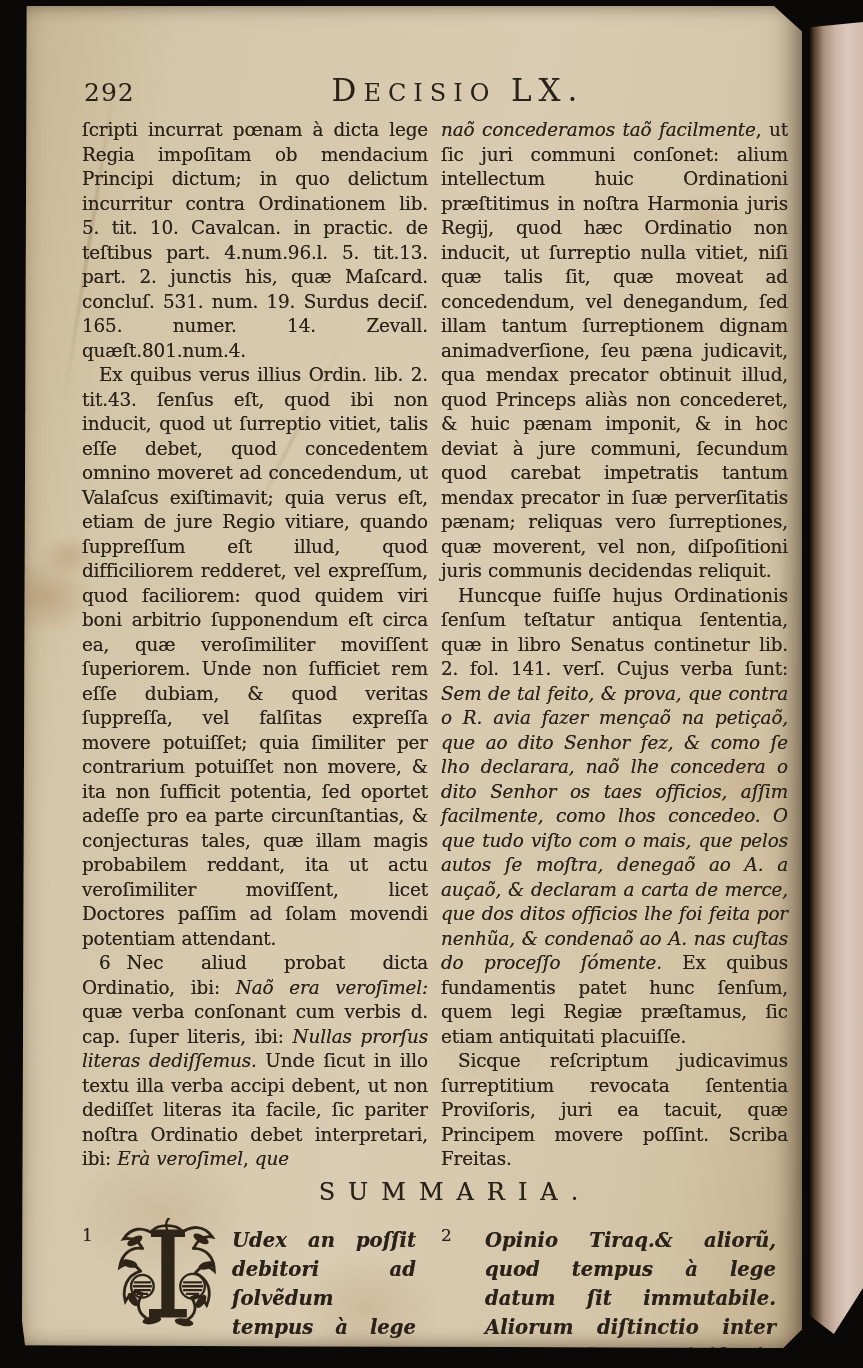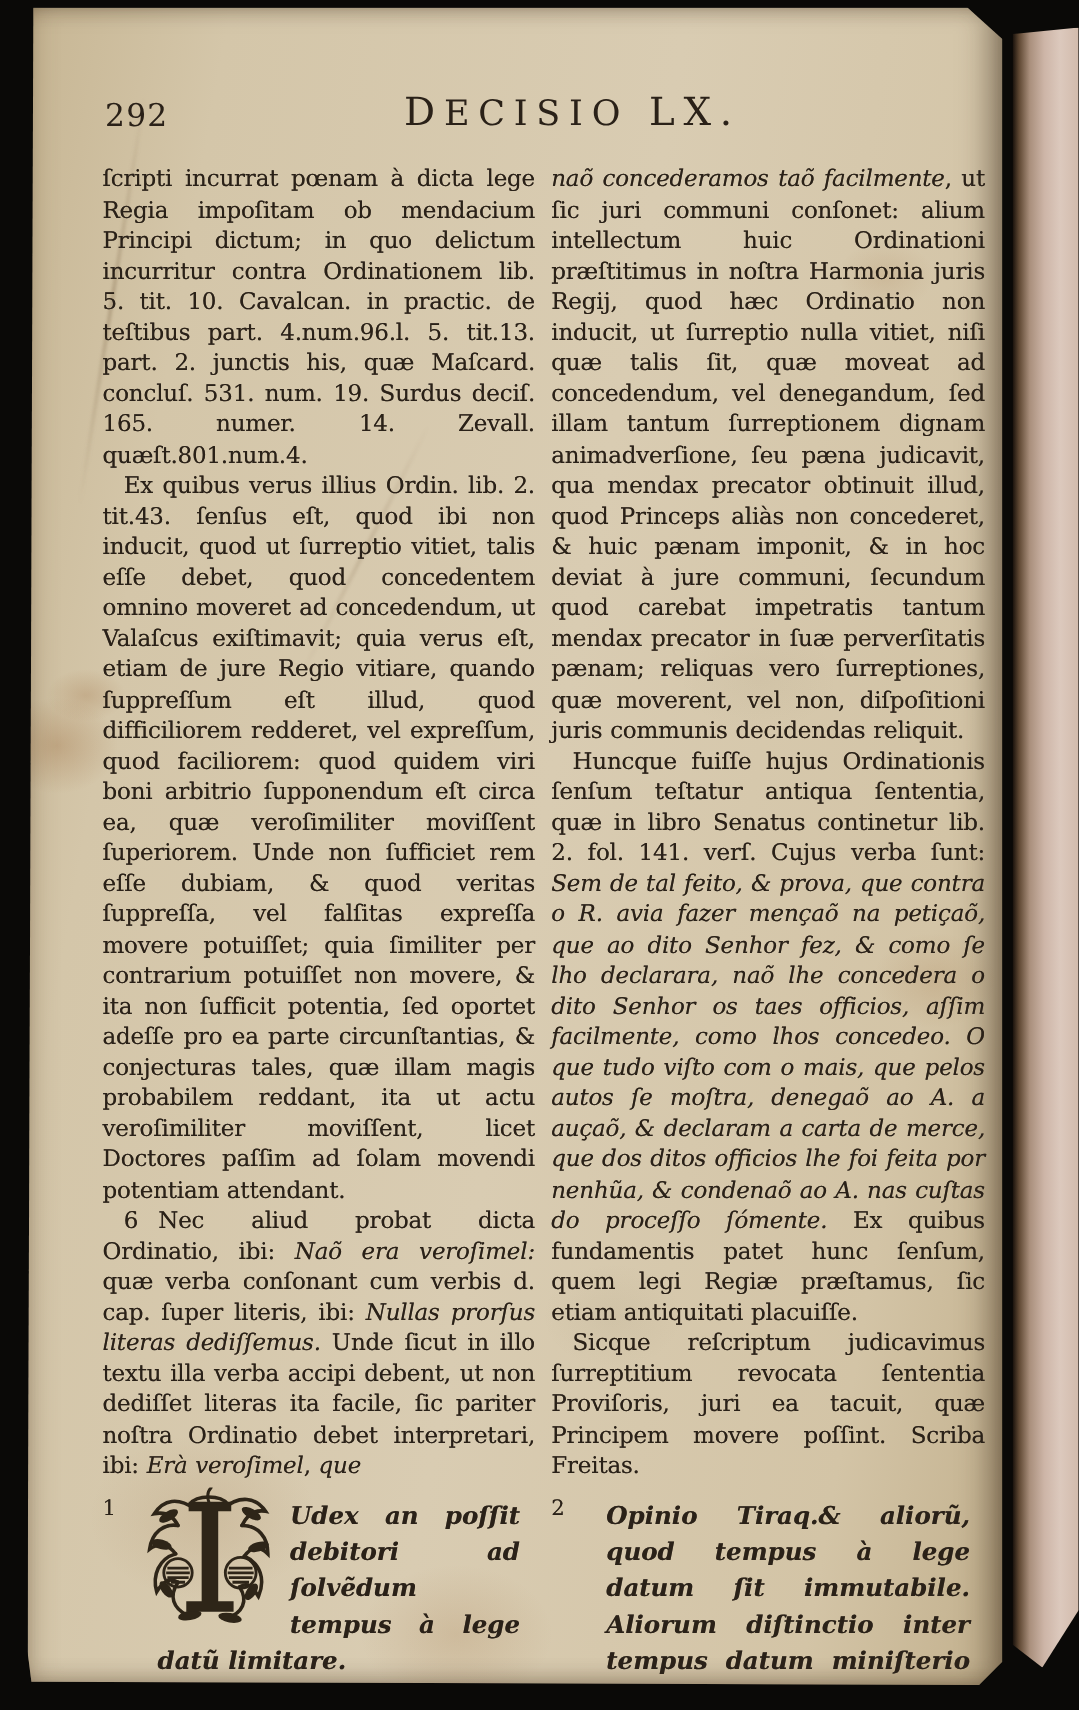--- a/index.html
+++ b/index.html
@@ -41,24 +41,24 @@
   .crease.c1{left:66px;top:70px;height:330px;transform:rotate(9deg);}
   .crease.c2{left:268px;top:320px;height:230px;transform:rotate(27deg);opacity:.6;}
 
   .text-area{position:relative;margin:0 10px 0 60px;width:706px;}
 
   
   .header-row{position:relative;height:44px;margin-top:66px;}
   .page-number{position:absolute;left:2px;top:6px;font-size:25px;letter-spacing:1px;}
   .running-title{position:absolute;left:0;right:0;text-align:center;top:0;padding-left:46px;white-space:nowrap;}
   .running-title .lg{font-size:31px;letter-spacing:7px;}
-  .running-title .sm{font-size:28px;letter-spacing:7px;}
+  .running-title .sm{font-size:24px;letter-spacing:7px;}
 
   
-  .cols{display:flex;gap:13px;margin-top:16px;}
+  .cols{display:flex;gap:13px;margin-top:2px;}
   .col{width:346px;flex:none;
     font-size:18.4px;line-height:24.5px;text-align:justify;
     letter-spacing:-0.15px;word-spacing:0.5px;
     text-shadow:0 0 0.5px rgba(42,33,24,.65);}
   .col.right{width:347px;}
   .para{margin:0;}
   .para.indent{text-indent:17px;}
   .pnum{margin-right:16px;}
   .it{font-style:italic;}
 
@@ -100,20 +100,21 @@
           <p class="para indent"><span class="pnum">6</span><span>Nec aliud probat dicta Ordinatio, ibi: </span><span class="it">Naõ era veroſimel:</span><span> quæ verba conſonant cum verbis d. cap. ſuper literis, ibi: </span><span class="it">Nullas prorſus literas dediſſemus.</span><span> Unde ſicut in illo textu illa verba accipi debent, ut non dediſſet literas ita facile, ſic pariter noſtra Ordinatio debet interpretari, ibi: </span><span class="it">Erà veroſimel</span><span>, </span><span class="it">que</span></p>
         </div>
       <div class="col right">
           <p class="para"><span class="it">naõ concederamos taõ facilmente</span><span>, ut ſic juri communi conſonet: alium intellectum huic Ordinationi præſtitimus in noſtra Harmonia juris Regij, quod hæc Ordinatio non inducit, ut ſurreptio nulla vitiet, niſi quæ talis ſit, quæ moveat ad concedendum, vel denegandum, ſed illam tantum ſurreptionem dignam animadverſione, ſeu pæna judicavit, qua mendax precator obtinuit illud, quod Princeps aliàs non concederet, &amp; huic pænam imponit, &amp; in hoc deviat à jure communi, ſecundum quod carebat impetratis tantum mendax precator in ſuæ perverſitatis pænam; reliquas vero ſurreptiones, quæ moverent, vel non, diſpoſitioni juris communis decidendas reliquit.</span></p>
           <p class="para indent"><span>Huncque fuiſſe hujus Ordinationis ſenſum teſtatur antiqua ſententia, quæ in libro Senatus continetur lib. 2. fol. 141. verſ. Cujus verba ſunt: </span><span class="it">Sem de tal feito, &amp; prova, que contra o R. avia fazer mençaõ na petiçaõ, que ao dito Senhor fez, &amp; como ſe lho declarara, naõ lhe concedera o dito Senhor os taes officios, aſſim facilmente, como lhos concedeo. O que tudo viſto com o mais, que pelos autos ſe moſtra, denegaõ ao A. a auçaõ, &amp; declaram a carta de merce, que dos ditos officios lhe foi feita por nenhũa, &amp; condenaõ ao A. nas cuſtas do proceſſo ſómente.</span><span> Ex quibus fundamentis patet hunc ſenſum, quem legi Regiæ præſtamus, ſic etiam antiquitati placuiſſe.</span></p>
           <p class="para indent"><span>Sicque reſcriptum judicavimus ſurreptitium revocata ſententia Proviſoris, juri ea tacuit, quæ Principem movere poſſint. Scriba Freitas.</span></p>
         </div>
     </div>
 
     <div class="summaria">
+      <div class="summaria-heading">SUMMARIA.</div>
       <div class="s-cols">
 
         <div class="s-col left">
           <div class="s-item">
             <span class="s-num">1</span>
             <div class="s-body">
               <svg class="woodcut" viewBox="0 0 112 116" width="106" height="110" aria-hidden="true">
                 <g stroke="#2e2518" fill="none" stroke-linecap="round">
                   <path d="M44 18 C30 8 18 10 10 22 C20 20 26 24 30 32" stroke-width="3"></path>
                   <path d="M30 32 C18 30 8 38 6 52 C14 46 22 48 28 56" stroke-width="3"></path>

